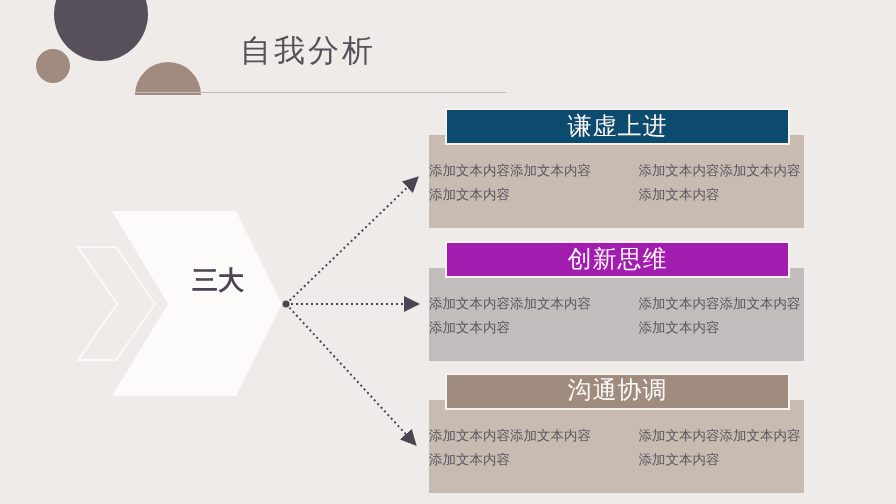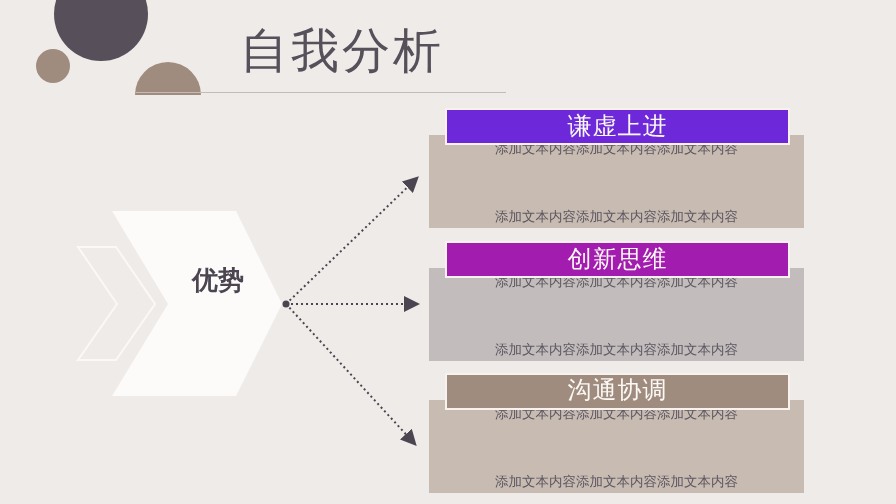--- a/index.html
+++ b/index.html
@@ -5,31 +5,31 @@
   html, body { margin:0; padding:0; }
   body {
     width:896px; height:504px; overflow:hidden; position:relative;
     background:#efebe8;
     font-family: "DejaVu Sans", "Liberation Sans", sans-serif;
   }
   .abs { position:absolute; }
   .circle { position:absolute; border-radius:50%; }
   .title {
     position:absolute; left:240px; top:20px;
-    font-size:48px; color:#55505a; letter-spacing:3px; line-height:60px;
+    font-size:31px; color:#55505a; letter-spacing:3px; line-height:60px;
   }
   .title-rule { position:absolute; left:136px; top:92px; width:370px; height:1px; background:#c3bcb6; }
   .center-label {
     position:absolute; left:168px; top:260px; width:100px;
     font-size:26px; font-weight:bold; color:#4a4550; line-height:40px; text-align:center;
   }
   .card { position:absolute; left:429px; width:375px; }
   .card-body {
     position:absolute; left:0; width:375px;
-    display:flex; flex-direction:column; align-items:center; justify-content:center;
+    display:flex; flex-direction:row; align-items:center; justify-content:center;
     font-size:13.5px; color:#5c5660; line-height:24px;gap:44px;
   }
   .card-head {
     position:absolute; left:16px; width:341px; height:33px;
     border:2px solid #f7f2ee;
     color:#fbf8f5; font-size:24px; text-align:center; line-height:33px; letter-spacing:1px;
   }
   svg { position:absolute; left:0; top:0; }
 </style>
 </head>
@@ -50,29 +50,29 @@
   </defs>
   <polygon points="78,247 116,247 155,304 116,360 78,360 117,304" fill="none" stroke="#fbf9f7" stroke-width="2"></polygon>
   <polygon points="112,211 236,211 282,304 236,396 112,396 168,304" fill="#fdfbfa"></polygon>
   <circle cx="286" cy="304" r="3.5" fill="#4a4550"></circle>
   <line x1="286" y1="304" x2="416" y2="179" stroke="#4a4550" stroke-width="2" stroke-dasharray="2,3" marker-end="url(#ah)"></line>
   <line x1="286" y1="304" x2="416" y2="304" stroke="#4a4550" stroke-width="2" stroke-dasharray="2,3" marker-end="url(#ah)"></line>
   <line x1="286" y1="304" x2="414" y2="443" stroke="#4a4550" stroke-width="2" stroke-dasharray="2,3" marker-end="url(#ah)"></line>
 </svg>
 
 <div class="center-label">
-  <div>优势</div>
+  <div>三大</div>
 </div>
 
 <div class="card" style="top:108px;">
   <div class="card-body" style="top:27px; height:93px; background:#c8bcb2;">
     <div>添加文本内容添加文本内容添加文本内容</div>
     <div>添加文本内容添加文本内容添加文本内容</div>
   </div>
-  <div class="card-head" style="top:0; background:#6d28d9;">谦虚上进</div>
+  <div class="card-head" style="top:0; background:#0c4a6e;">谦虚上进</div>
 </div>
 
 <div class="card" style="top:241px;">
   <div class="card-body" style="top:27px; height:93px; background:#c2bdbc;">
     <div>添加文本内容添加文本内容添加文本内容</div>
     <div>添加文本内容添加文本内容添加文本内容</div>
   </div>
   <div class="card-head" style="top:0; background:#a21caf;">创新思维</div>
 </div>
 

